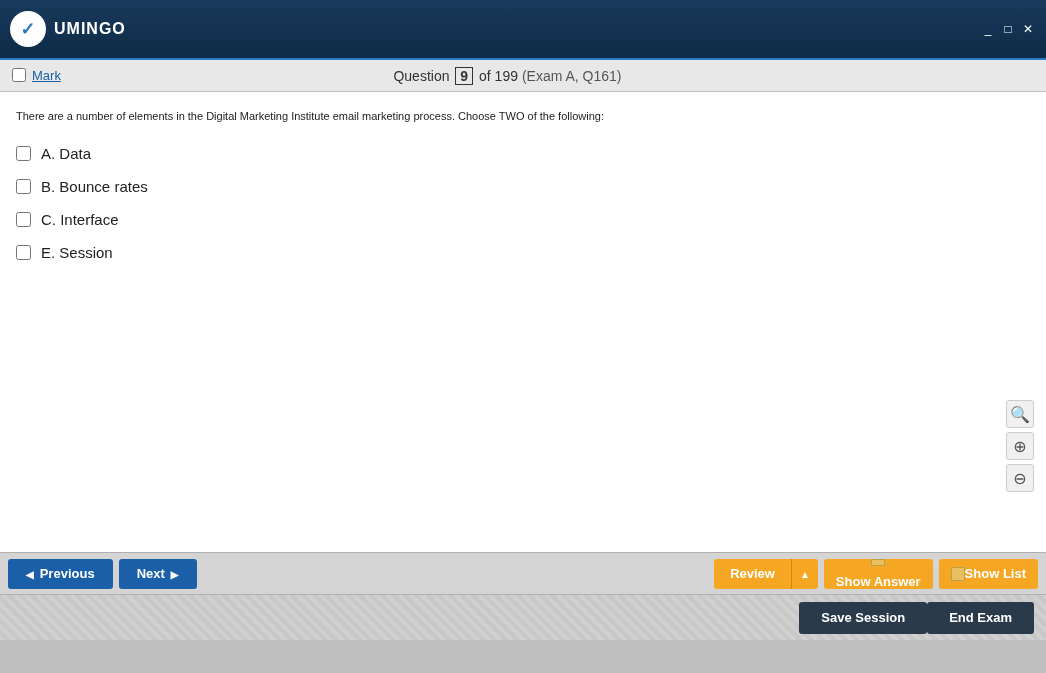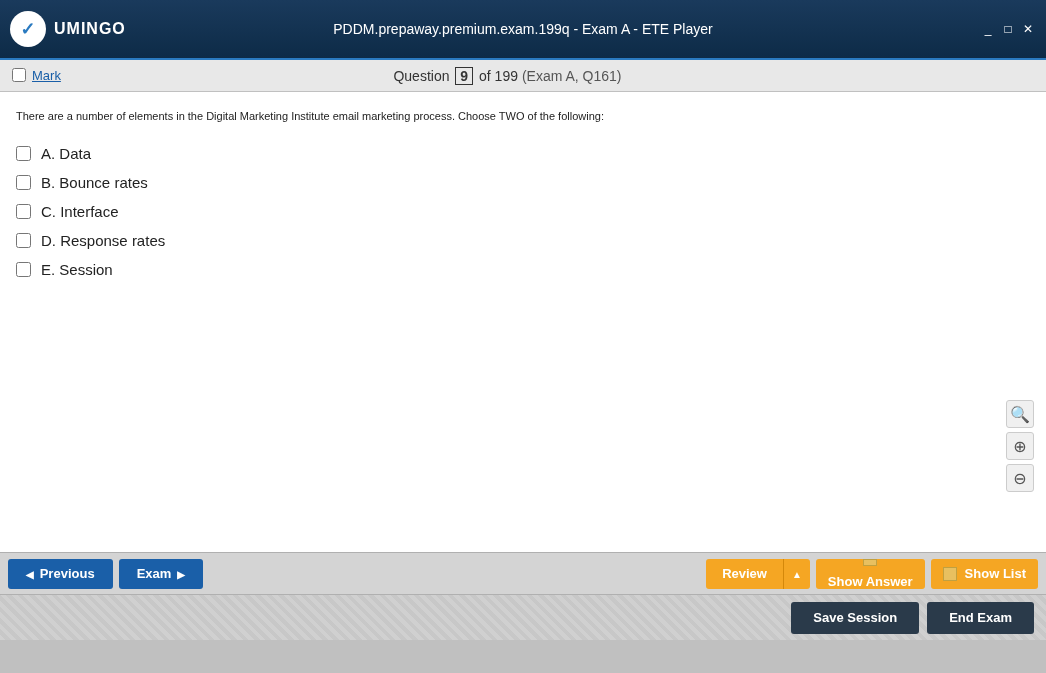--- a/index.html
+++ b/index.html
@@ -121,20 +121,21 @@
       color: #222;
       margin-bottom: 20px;
       line-height: 1.5;
     }
     .answer-option {
       display: flex;
       align-items: center;
       margin-bottom: 12px;
       font-size: 15px;
       color: #222;
+      margin-top: 16px;
     }
     .answer-option input[type="checkbox"] {
       width: 15px;
       height: 15px;
       margin-right: 10px;
       flex-shrink: 0;
     }
 
     
     .zoom-controls {
@@ -232,21 +233,20 @@
       background: #f5a623;
       color: white;
       border: none;
       border-radius: 3px;
       cursor: pointer;
       font-size: 13px;
       font-weight: bold;
       padding: 0 12px;
       display: flex;
       align-items: center;
-      gap: 8px;
     }
     .checkbox-indicator {
       width: 14px;
       height: 14px;
       background: #e8c060;
       border: 1px solid #c0a040;
       display: inline-block;
     }
 
     
@@ -258,21 +258,20 @@
         45deg,
         transparent,
         transparent 4px,
         rgba(180,180,180,0.3) 4px,
         rgba(180,180,180,0.3) 8px
       );
       display: flex;
       align-items: center;
       justify-content: flex-end;
       padding: 0 12px;
-      gap: 8px;
       border-top: 1px solid #b0b0b0;
     }
     .action-btn {
       height: 32px;
       padding: 0 22px;
       background: #2a3a4a;
       color: white;
       border: none;
       border-radius: 3px;
       cursor: pointer;
@@ -287,21 +286,20 @@
 </head>
 <body>
 
 <div class="title-bar">
   <div class="title-bar-left">
     <div class="logo-circle">
       <span class="logo-check">✓</span>
     </div>
     <span class="logo-text">UMINGO</span>
   </div>
-  <div class="title-bar-center">PDDM.prepaway.premium.exam.199q - Exam A - ETE Player</div>
   <div class="title-bar-controls">
     <button class="win-btn">_</button>
     <button class="win-btn">□</button>
     <button class="win-btn">✕</button>
   </div>
 </div>
 
 <div class="toolbar">
   <div class="mark-checkbox">
     <input type="checkbox" style="">
@@ -323,44 +321,40 @@
     <input type="checkbox" style="">
     <span>A. Data</span>
   </div>
   <div class="answer-option">
     <input type="checkbox" style="">
     <span>B. Bounce rates</span>
   </div>
   <div class="answer-option">
     <input type="checkbox" style="">
     <span>C. Interface</span>
-  </div>
-  <div class="answer-option">
-    <input type="checkbox" style="">
-    <span>D. Response rates</span>
   </div>
   <div class="answer-option">
     <input type="checkbox" style="">
     <span>E. Session</span>
   </div>
 
   <div class="zoom-controls">
     <div class="zoom-btn">🔍</div>
     <div class="zoom-btn">⊕</div>
     <div class="zoom-btn">⊖</div>
   </div>
 </div>
 
 <div class="nav-bar">
   <button class="nav-btn nav-btn-blue">
     <span class="chevron-left"></span>
     <span>Previous</span>
   </button>
   <button class="nav-btn nav-btn-blue">
-    <span>Exam</span>
+    <span>Next</span>
     <span class="chevron-right"></span>
   </button>
 
   <div style="display:flex; align-items:center; margin-left:auto; gap:6px;">
     <button class="review-btn">
       <span class="review-main">Review</span>
       <span class="review-arrow">
         <span class="chevron-up"></span>
       </span>
     </button>

